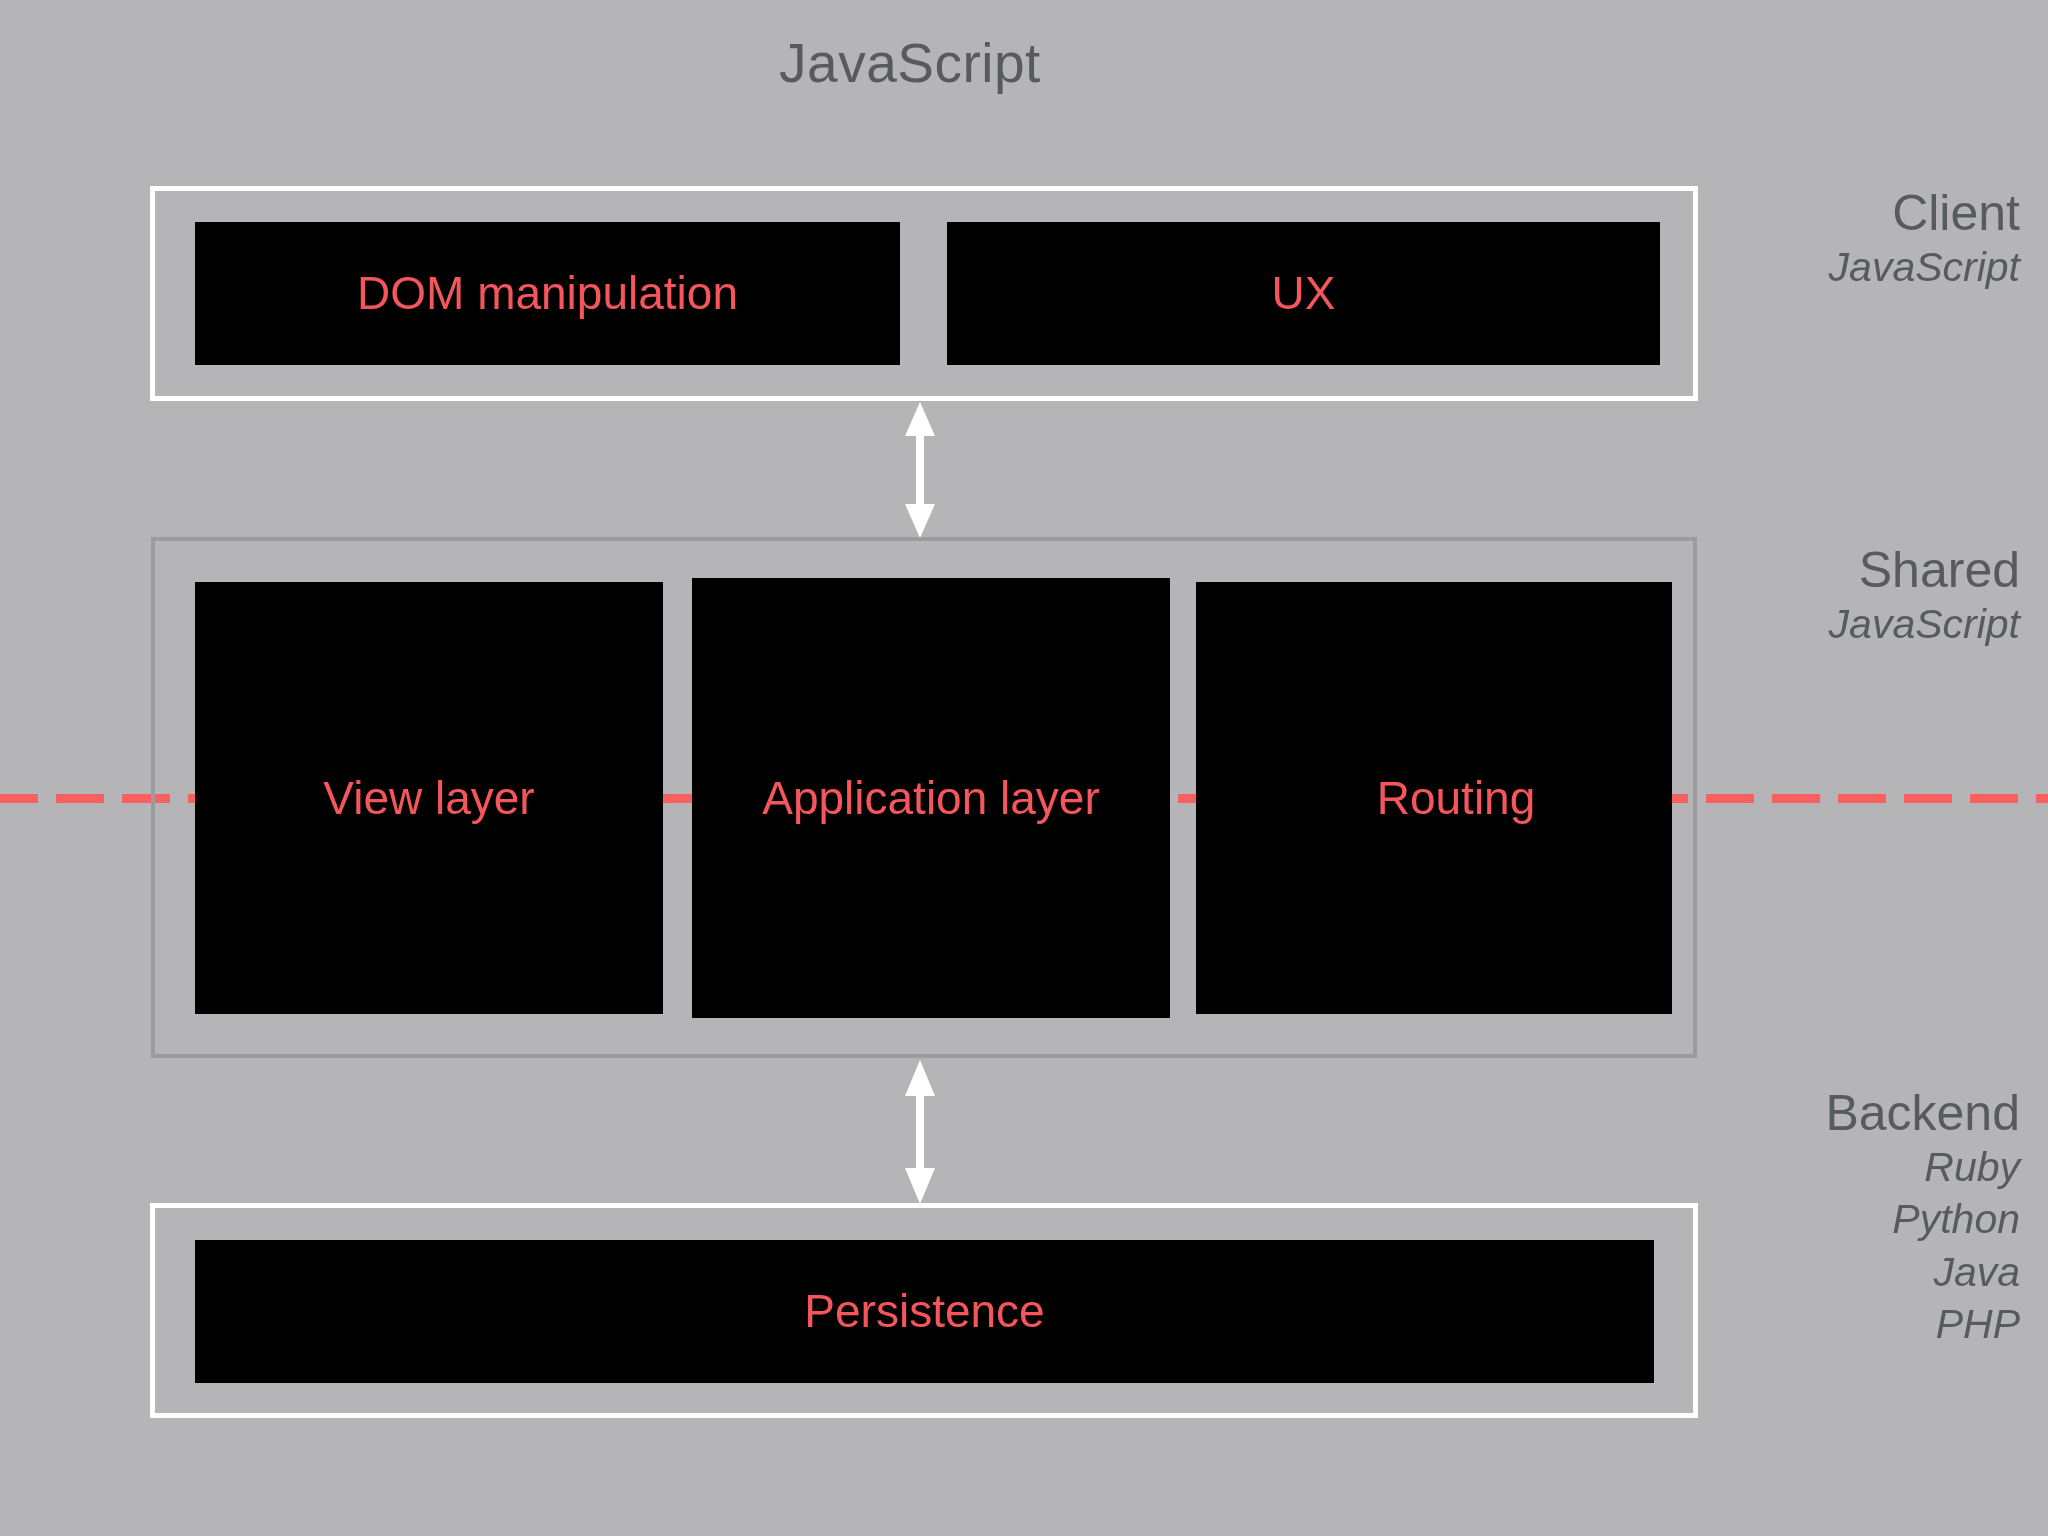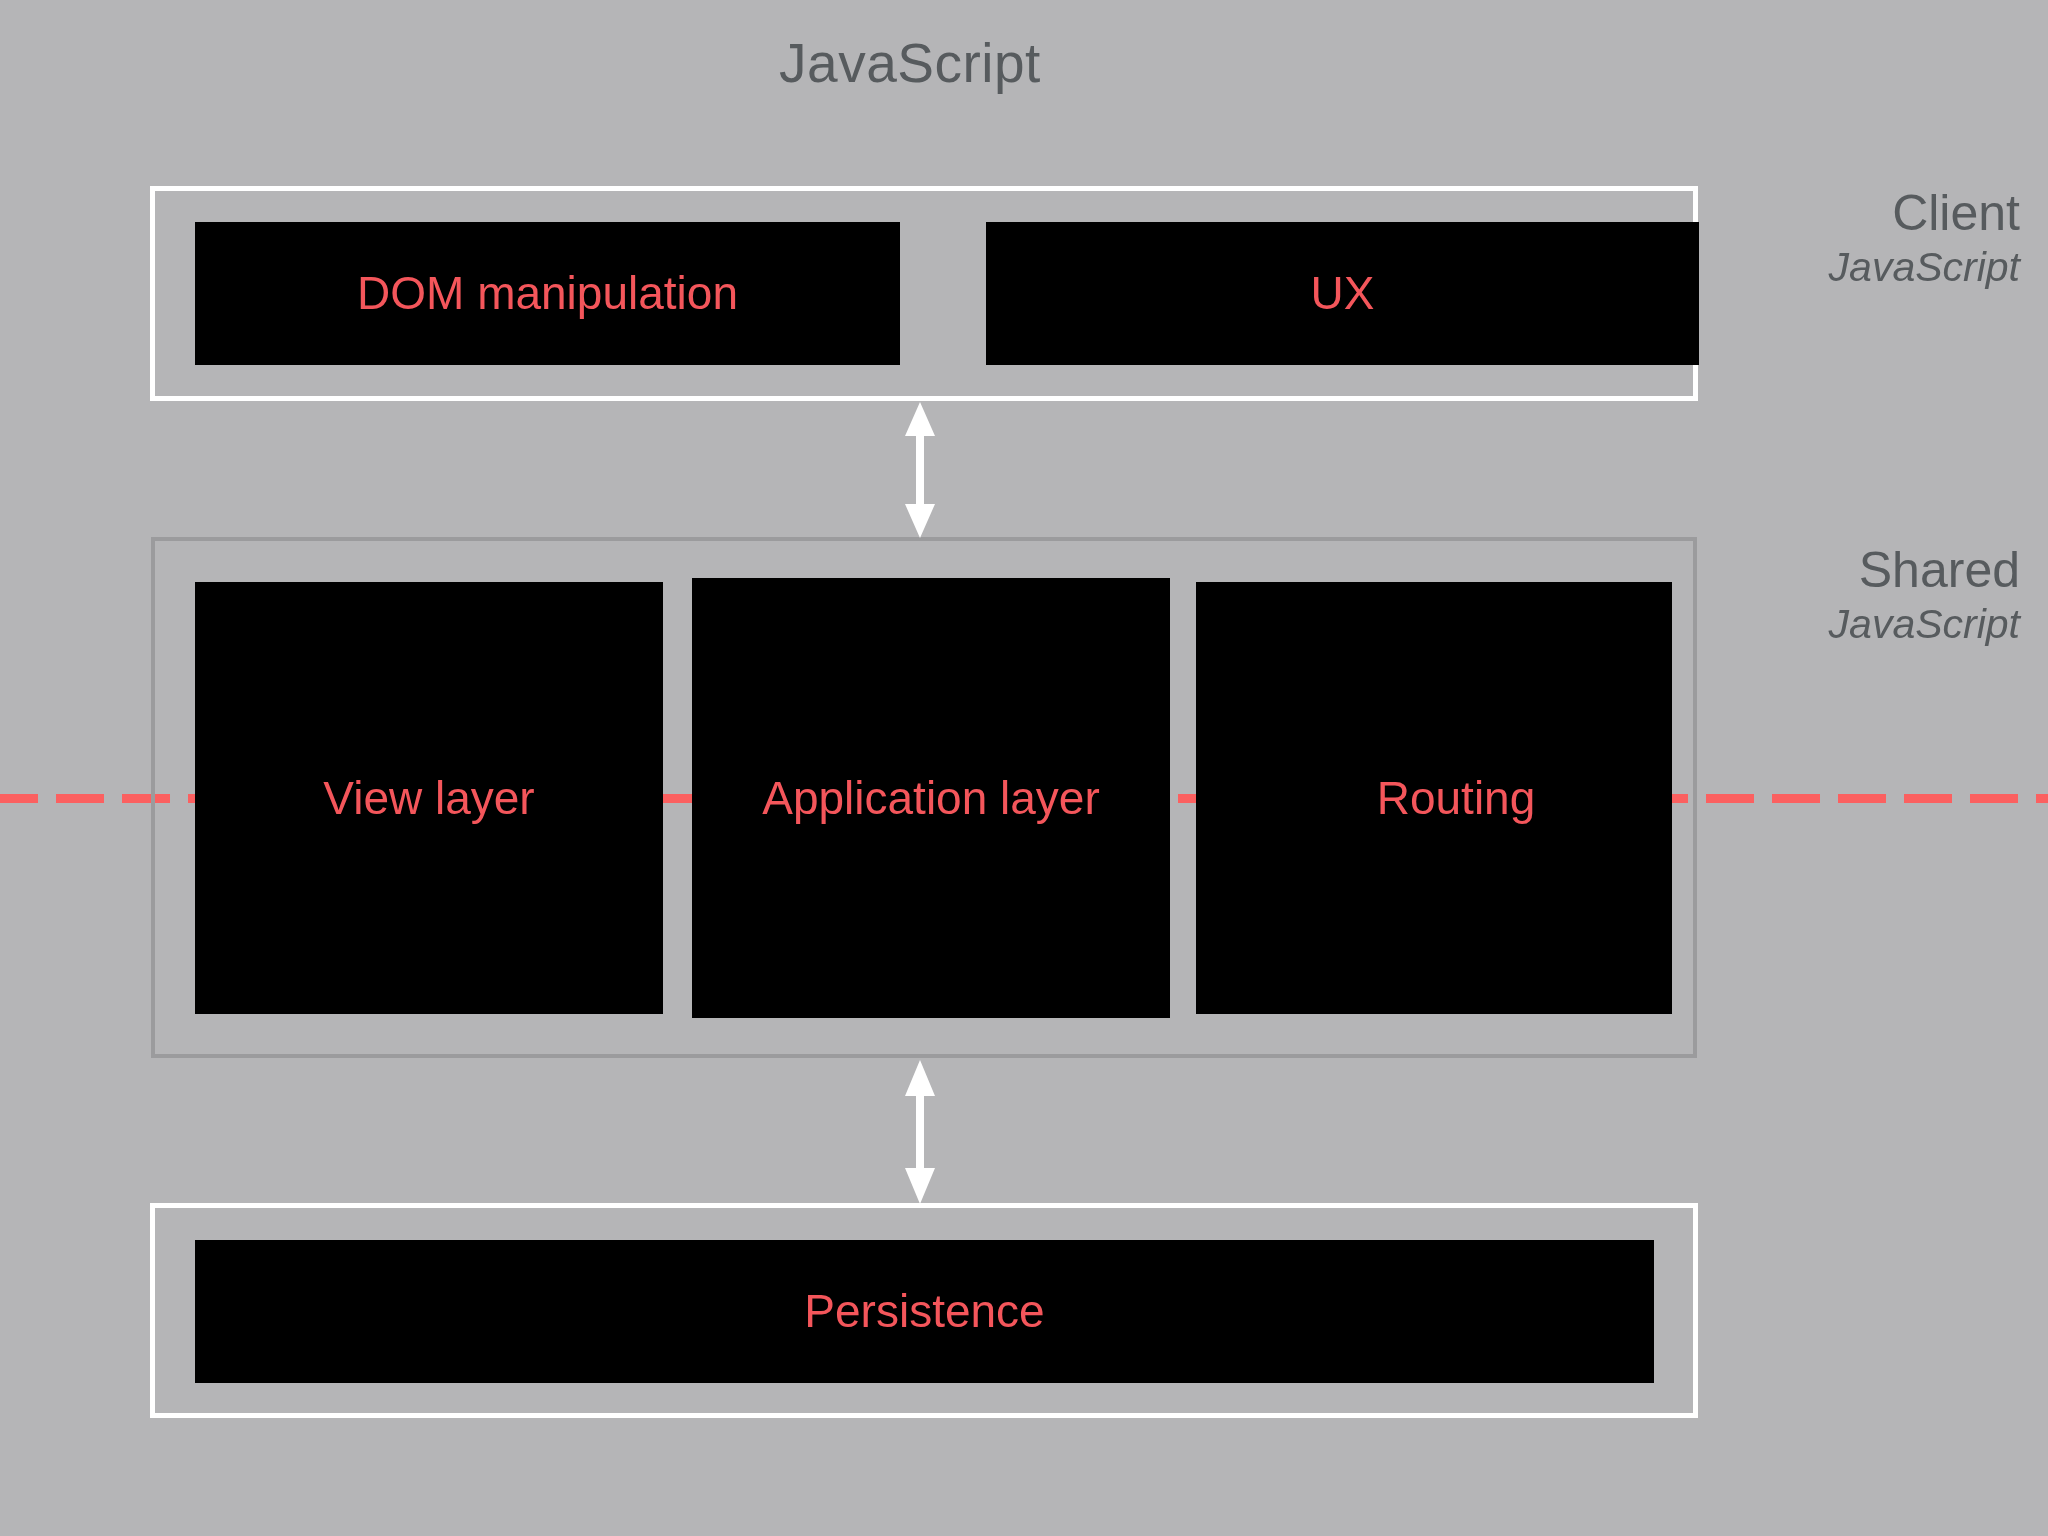--- a/index.html
+++ b/index.html
@@ -87,21 +87,21 @@
     display: flex;
     align-items: center;
     justify-content: center;
     text-align: center;
     font-size: 46px;
     line-height: 1.35;
     z-index: 3;
     box-sizing: border-box;
   }
   .block.dom      { left: 195px;  top: 222px;  width: 705px;  height: 143px; }
-  .block.ux       { left: 986px;  top: 222px;  width: 713px;  height: 143px; }
+  .block.ux       { left: 947px;  top: 222px;  width: 713px;  height: 143px; }
   .block.view     { left: 195px;  top: 582px;  width: 468px;  height: 432px; }
   .block.applogic { left: 692px;  top: 578px;  width: 478px;  height: 440px; }
   .block.routing  { left: 1196px; top: 582px;  width: 476px;  height: 432px; padding-left: 44px; }
   .block.persist  { left: 195px;  top: 1240px; width: 1459px; height: 143px; }
 
   
   .arrow {
     position: absolute;
     z-index: 4;
   }
@@ -211,14 +211,21 @@
   <div class="side client-side">
     <div class="head">Client</div>
     <div class="sub">JavaScript</div>
   </div>
 
   <div class="side shared-side">
     <div class="head">Shared</div>
     <div class="sub">JavaScript</div>
   </div>
 
+  <div class="side backend-side">
+    <div class="head">Backend</div>
+    <div class="sub">Ruby</div>
+    <div class="sub">Python</div>
+    <div class="sub">Java</div>
+    <div class="sub">PHP</div>
+  </div>
 
 </div>
 
 </body></html>

